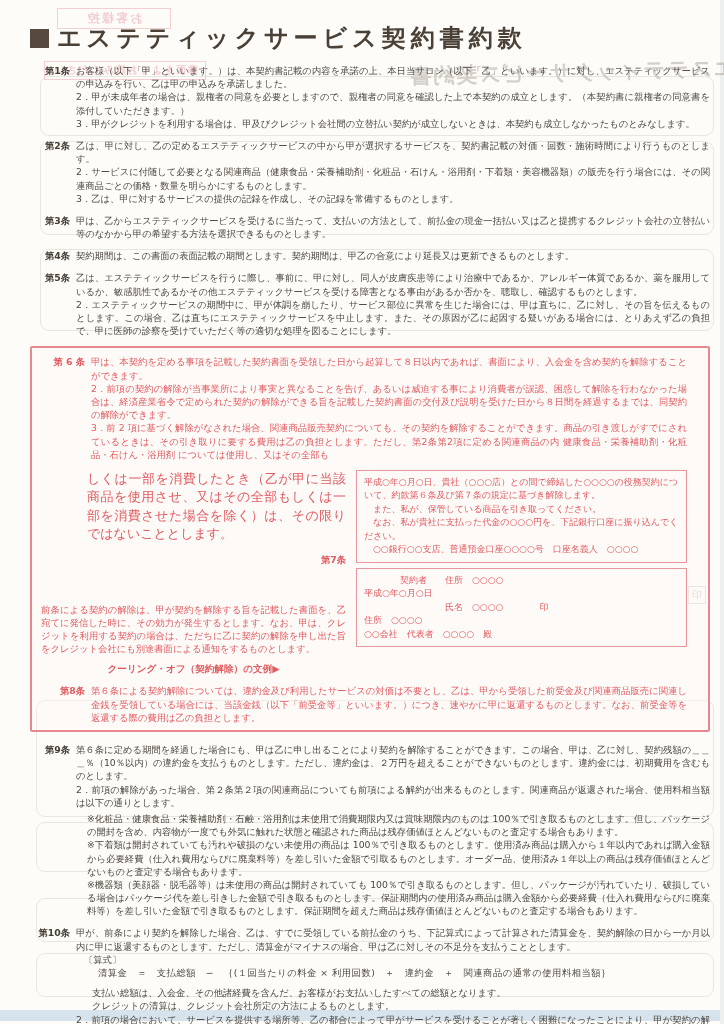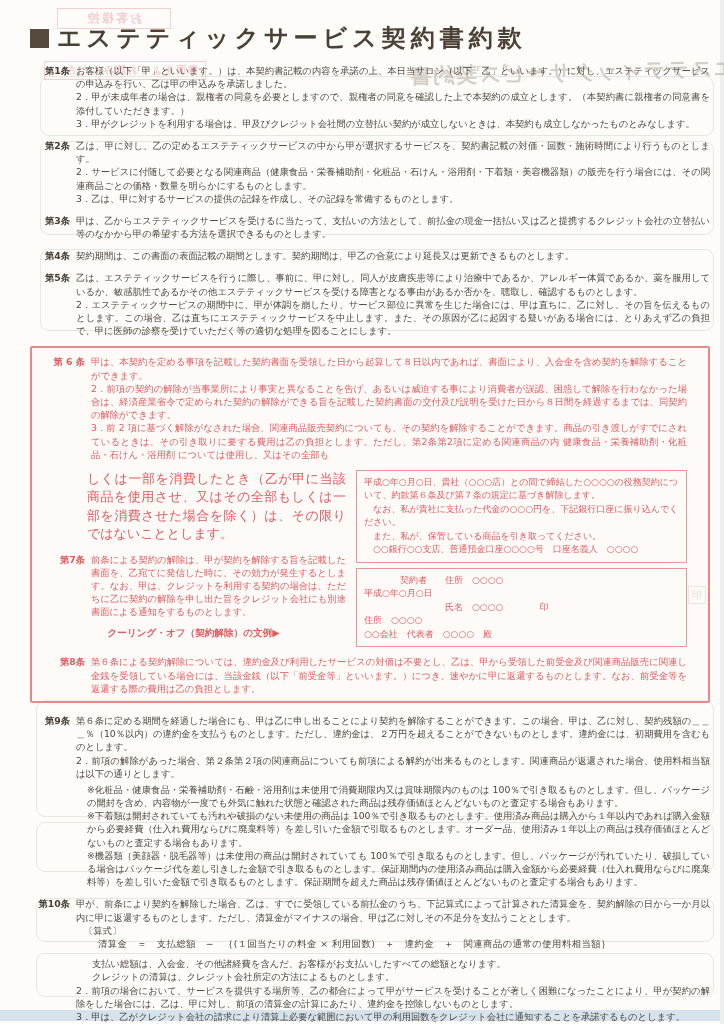--- a/index.html
+++ b/index.html
@@ -36,21 +36,21 @@
   .art-body p.gap-sm{margin-top:3px;}
 
   
   .red-box{border:2px solid #e6888c;border-radius:2px;background:rgba(255,245,246,.35);
     padding:7px 21px 6px 9px;margin:2px 0 11px 0;color:#e05b60;}
   .red-box .art-no{color:#e05b60;flex-basis:44px;}
   .red-box p{color:#e05b60;}
   .r-cols{display:flex;gap:10px;margin-top:2px;}
   .r-left{flex:0 0 305px;}
   .r-left .cont{padding-left:46px;margin:0;font-size:13px;line-height:1.42;text-align:justify;}
-  .r-left .article{margin:9px 0 0 0;}
+  .r-left .article{margin:9px 0 0 0;flex-direction:column;}
   .cool-label{margin:8px 0 0 0;text-align:center;font-size:9.6px;font-weight:bold;}
   .r-right{flex:1;min-width:0;}
   .letter-box,.sign-box{border:1.5px solid #e6959a;padding:5px 7px;font-size:9px;line-height:1.5;}
   .sign-box{margin-top:5px;}
   .letter-box p,.sign-box p{margin:0;white-space:pre-wrap;}
   .red-art8{margin-top:8px;margin-bottom:0;}
 
   .seal-mark{position:absolute;right:18px;top:586px;width:16px;height:16px;border:1px solid rgba(200,190,180,.5);
     color:rgba(170,160,150,.5);font-size:10px;text-align:center;line-height:16px;z-index:1;}
 </style>
@@ -133,22 +133,22 @@
             <div class="art-no">第7条</div>
             <div class="art-body">
               <p>前条による契約の解除は、甲が契約を解除する旨を記載した書面を、乙宛てに発信した時に、その効力が発生するとします。なお、甲は、クレジットを利用する契約の場合は、ただちに乙に契約の解除を申し出た旨をクレジット会社にも別途書面による通知をするものとします。</p>
             </div>
           </div>
           <p class="cool-label">クーリング・オフ（契約解除）の文例▶</p>
         </div>
         <div class="r-right">
           <div class="letter-box" id="letter-box">
               <p>平成○年○月○日、貴社（○○○店）との間で締結した○○○○の役務契約について、約款第６条及び第７条の規定に基づき解除します。</p>
+              <p>　また、私が、保管している商品を引き取ってください。</p>
               <p>　なお、私が貴社に支払った代金の○○○円を、下記銀行口座に振り込んでください。</p>
-              <p>　また、私が、保管している商品を引き取ってください。</p>
               <p>　○○銀行○○支店、普通預金口座○○○○号　口座名義人　○○○○</p>
             </div>
           <div class="sign-box" id="sign-box">
               <p>　　　　契約者　　住所　○○○○</p>
               <p>平成○年○月○日</p>
               <p>　　　　　　　　　氏名　○○○○　　　　印</p>
               <p>住所　○○○○</p>
               <p>○○会社　代表者　○○○○　殿</p>
             </div>
         </div>

